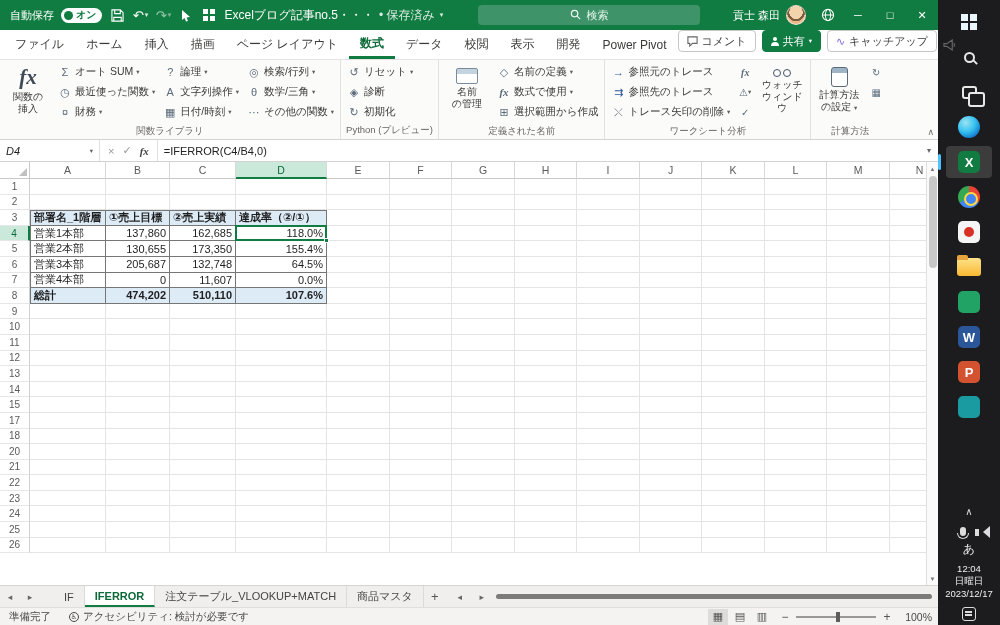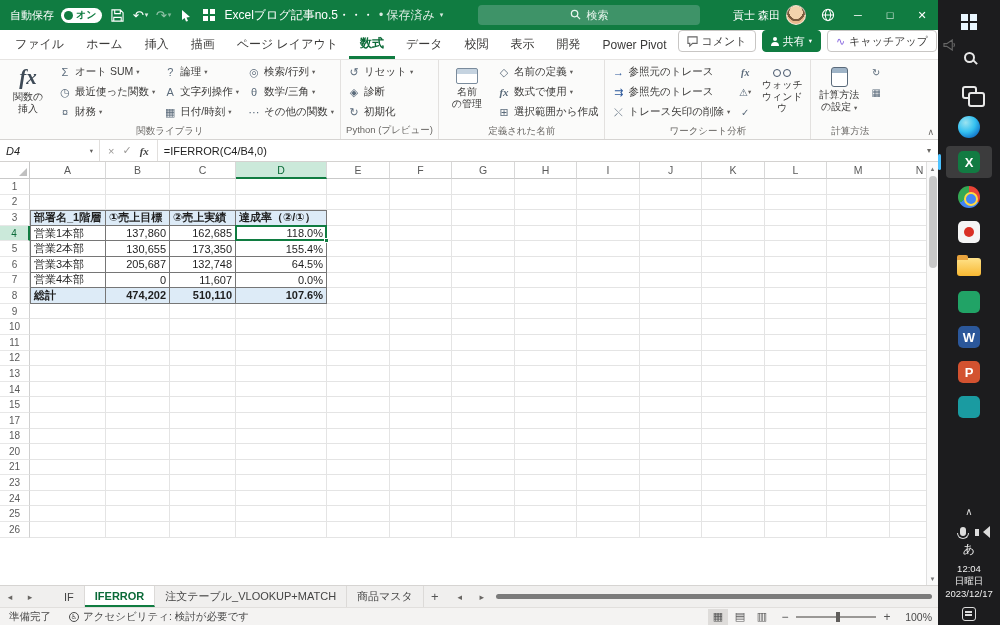--- a/index.html
+++ b/index.html
@@ -760,20 +760,37 @@
             <div class="gcell" style="width: 63px;"></div>
             <div class="gcell" style="width: 62px;"></div>
             <div class="gcell" style="width: 63px;"></div>
             <div class="gcell" style="width: 62px;"></div>
             <div class="gcell" style="width: 63px;"></div>
             <div class="gcell" style="width: 62px;"></div>
             <div class="gcell" style="width: 63px;"></div>
             <div class="gcell" style="width: 60px;"></div>
           </div>
           <div class="grow">
+            <div class="grhdr">22</div>
+            <div class="gcell" style="width: 76px;"></div>
+            <div class="gcell" style="width: 64px;"></div>
+            <div class="gcell" style="width: 66px;"></div>
+            <div class="gcell" style="width: 91px;"></div>
+            <div class="gcell" style="width: 63px;"></div>
+            <div class="gcell" style="width: 62px;"></div>
+            <div class="gcell" style="width: 63px;"></div>
+            <div class="gcell" style="width: 62px;"></div>
+            <div class="gcell" style="width: 63px;"></div>
+            <div class="gcell" style="width: 62px;"></div>
+            <div class="gcell" style="width: 63px;"></div>
+            <div class="gcell" style="width: 62px;"></div>
+            <div class="gcell" style="width: 63px;"></div>
+            <div class="gcell" style="width: 60px;"></div>
+          </div>
+          <div class="grow">
             <div class="grhdr">23</div>
             <div class="gcell" style="width: 76px;"></div>
             <div class="gcell" style="width: 64px;"></div>
             <div class="gcell" style="width: 66px;"></div>
             <div class="gcell" style="width: 91px;"></div>
             <div class="gcell" style="width: 63px;"></div>
             <div class="gcell" style="width: 62px;"></div>
             <div class="gcell" style="width: 63px;"></div>
             <div class="gcell" style="width: 62px;"></div>
             <div class="gcell" style="width: 63px;"></div>

